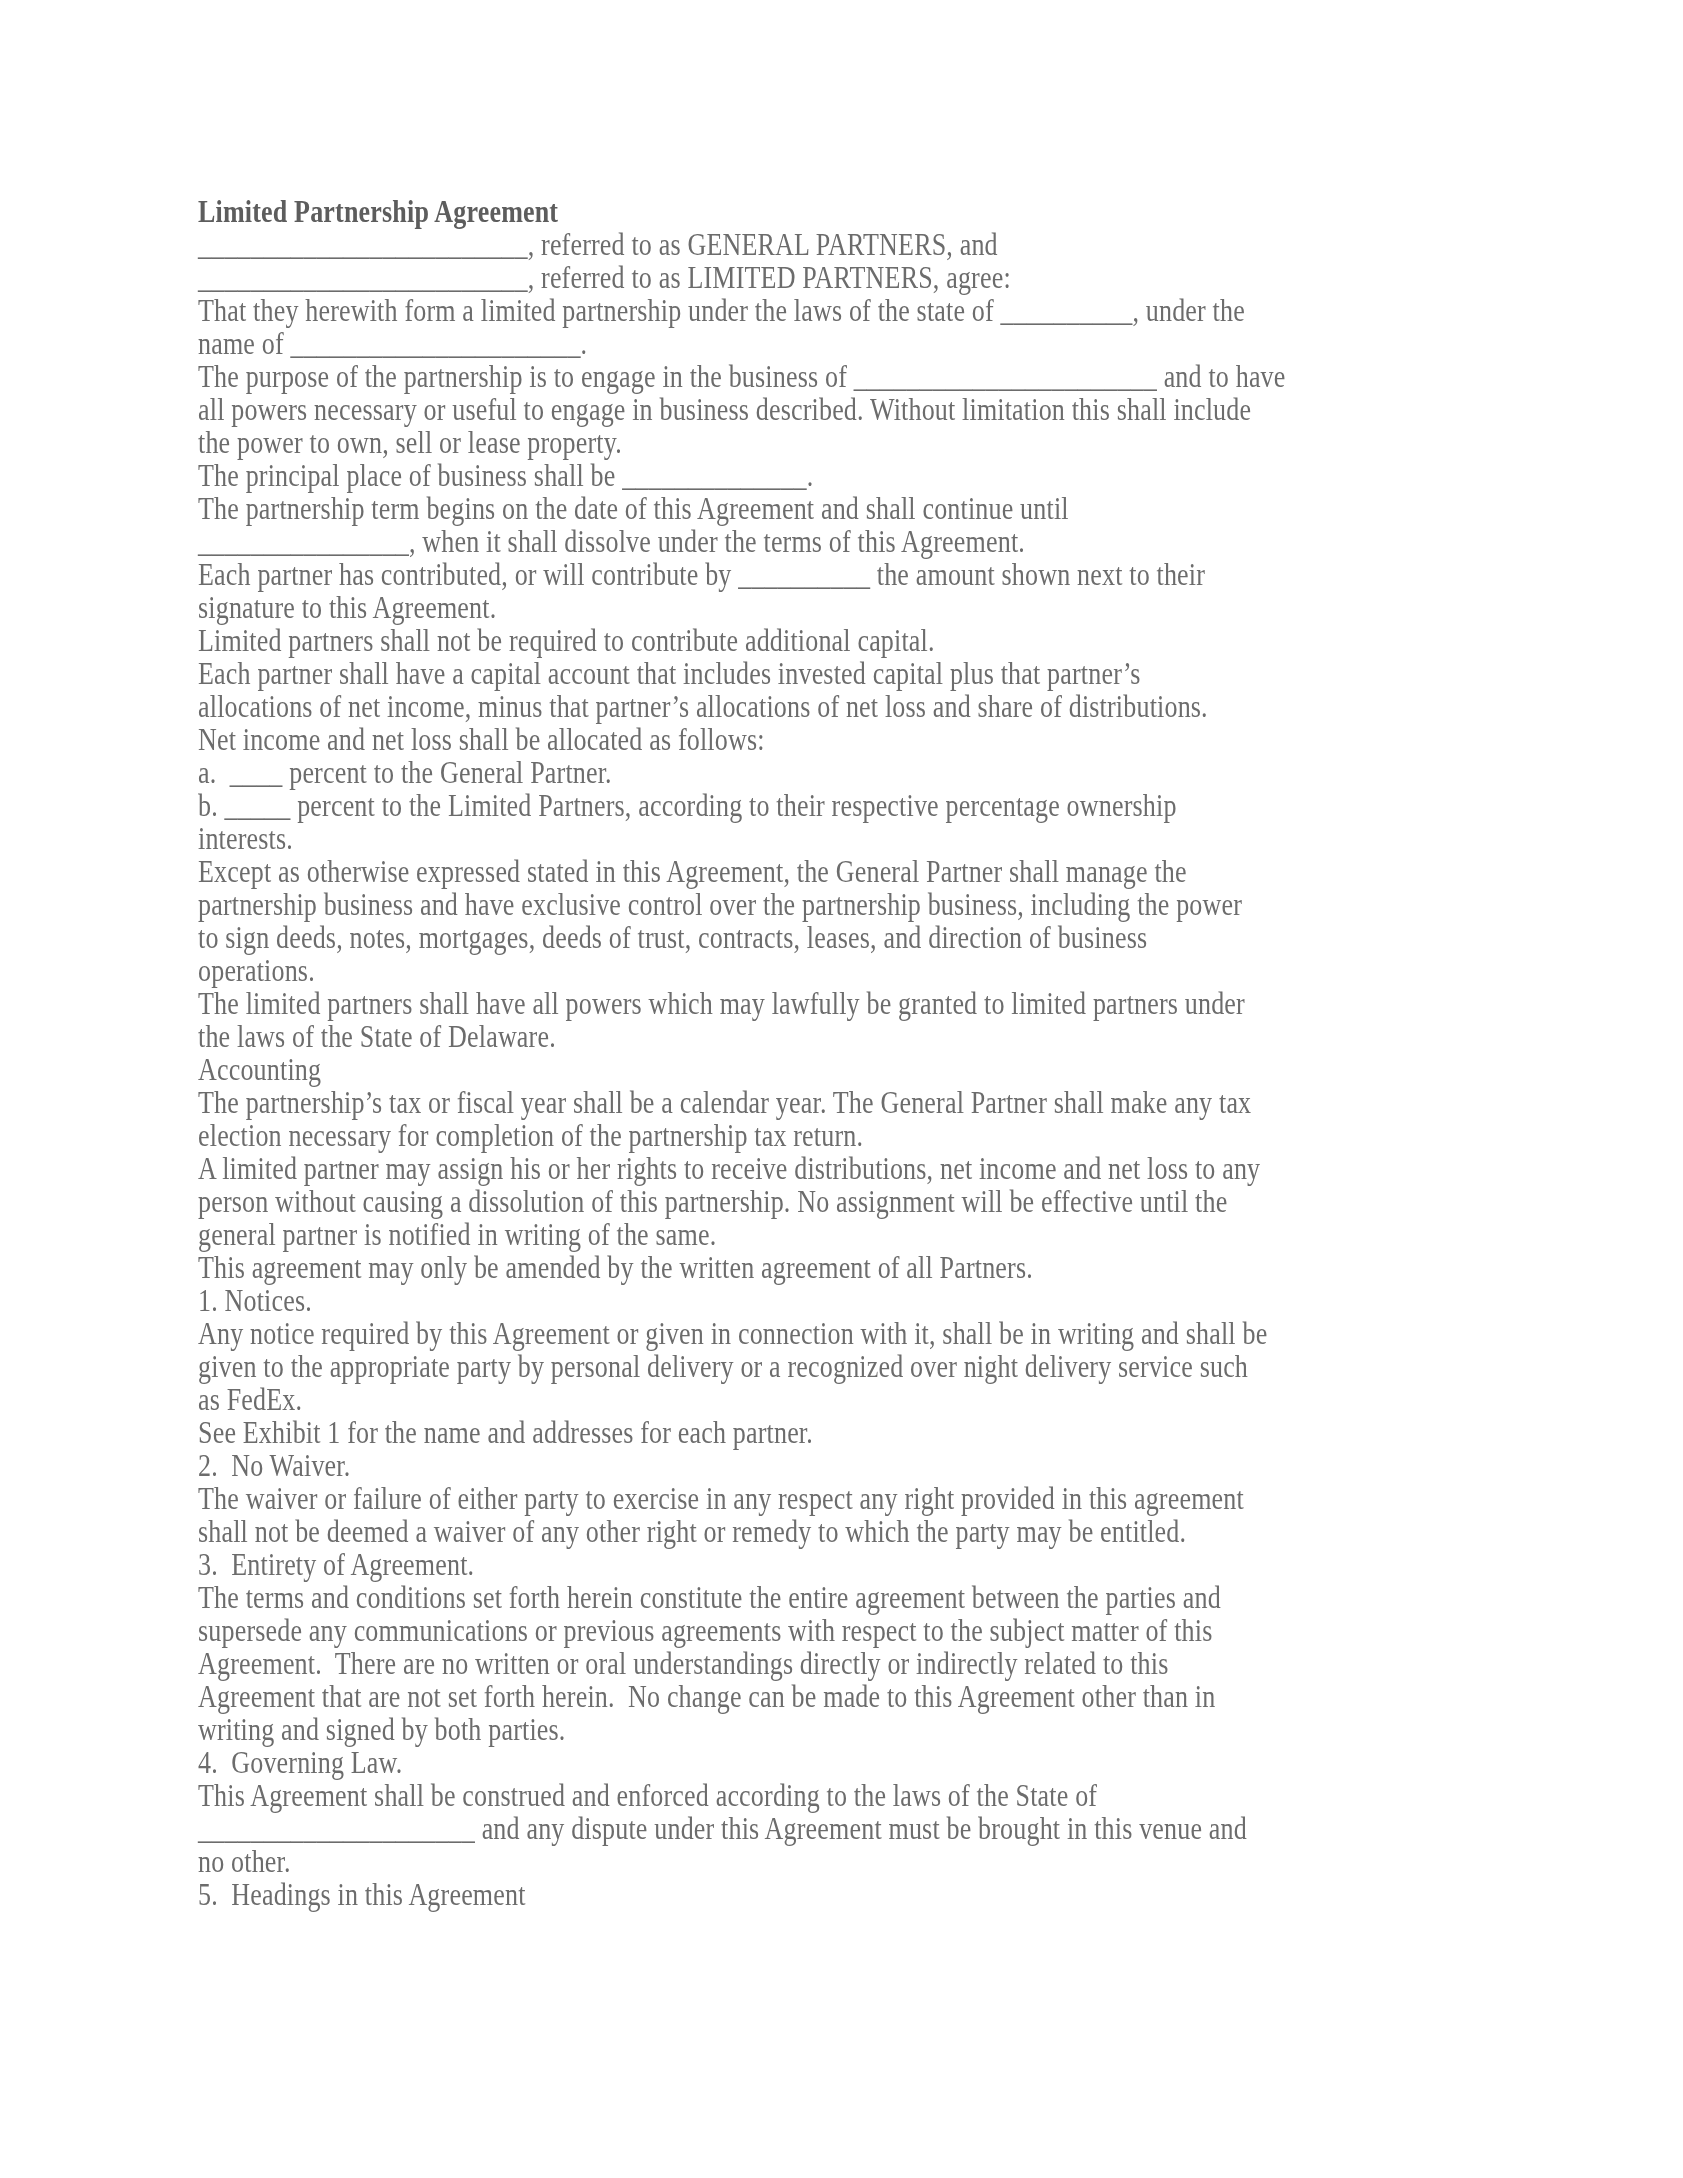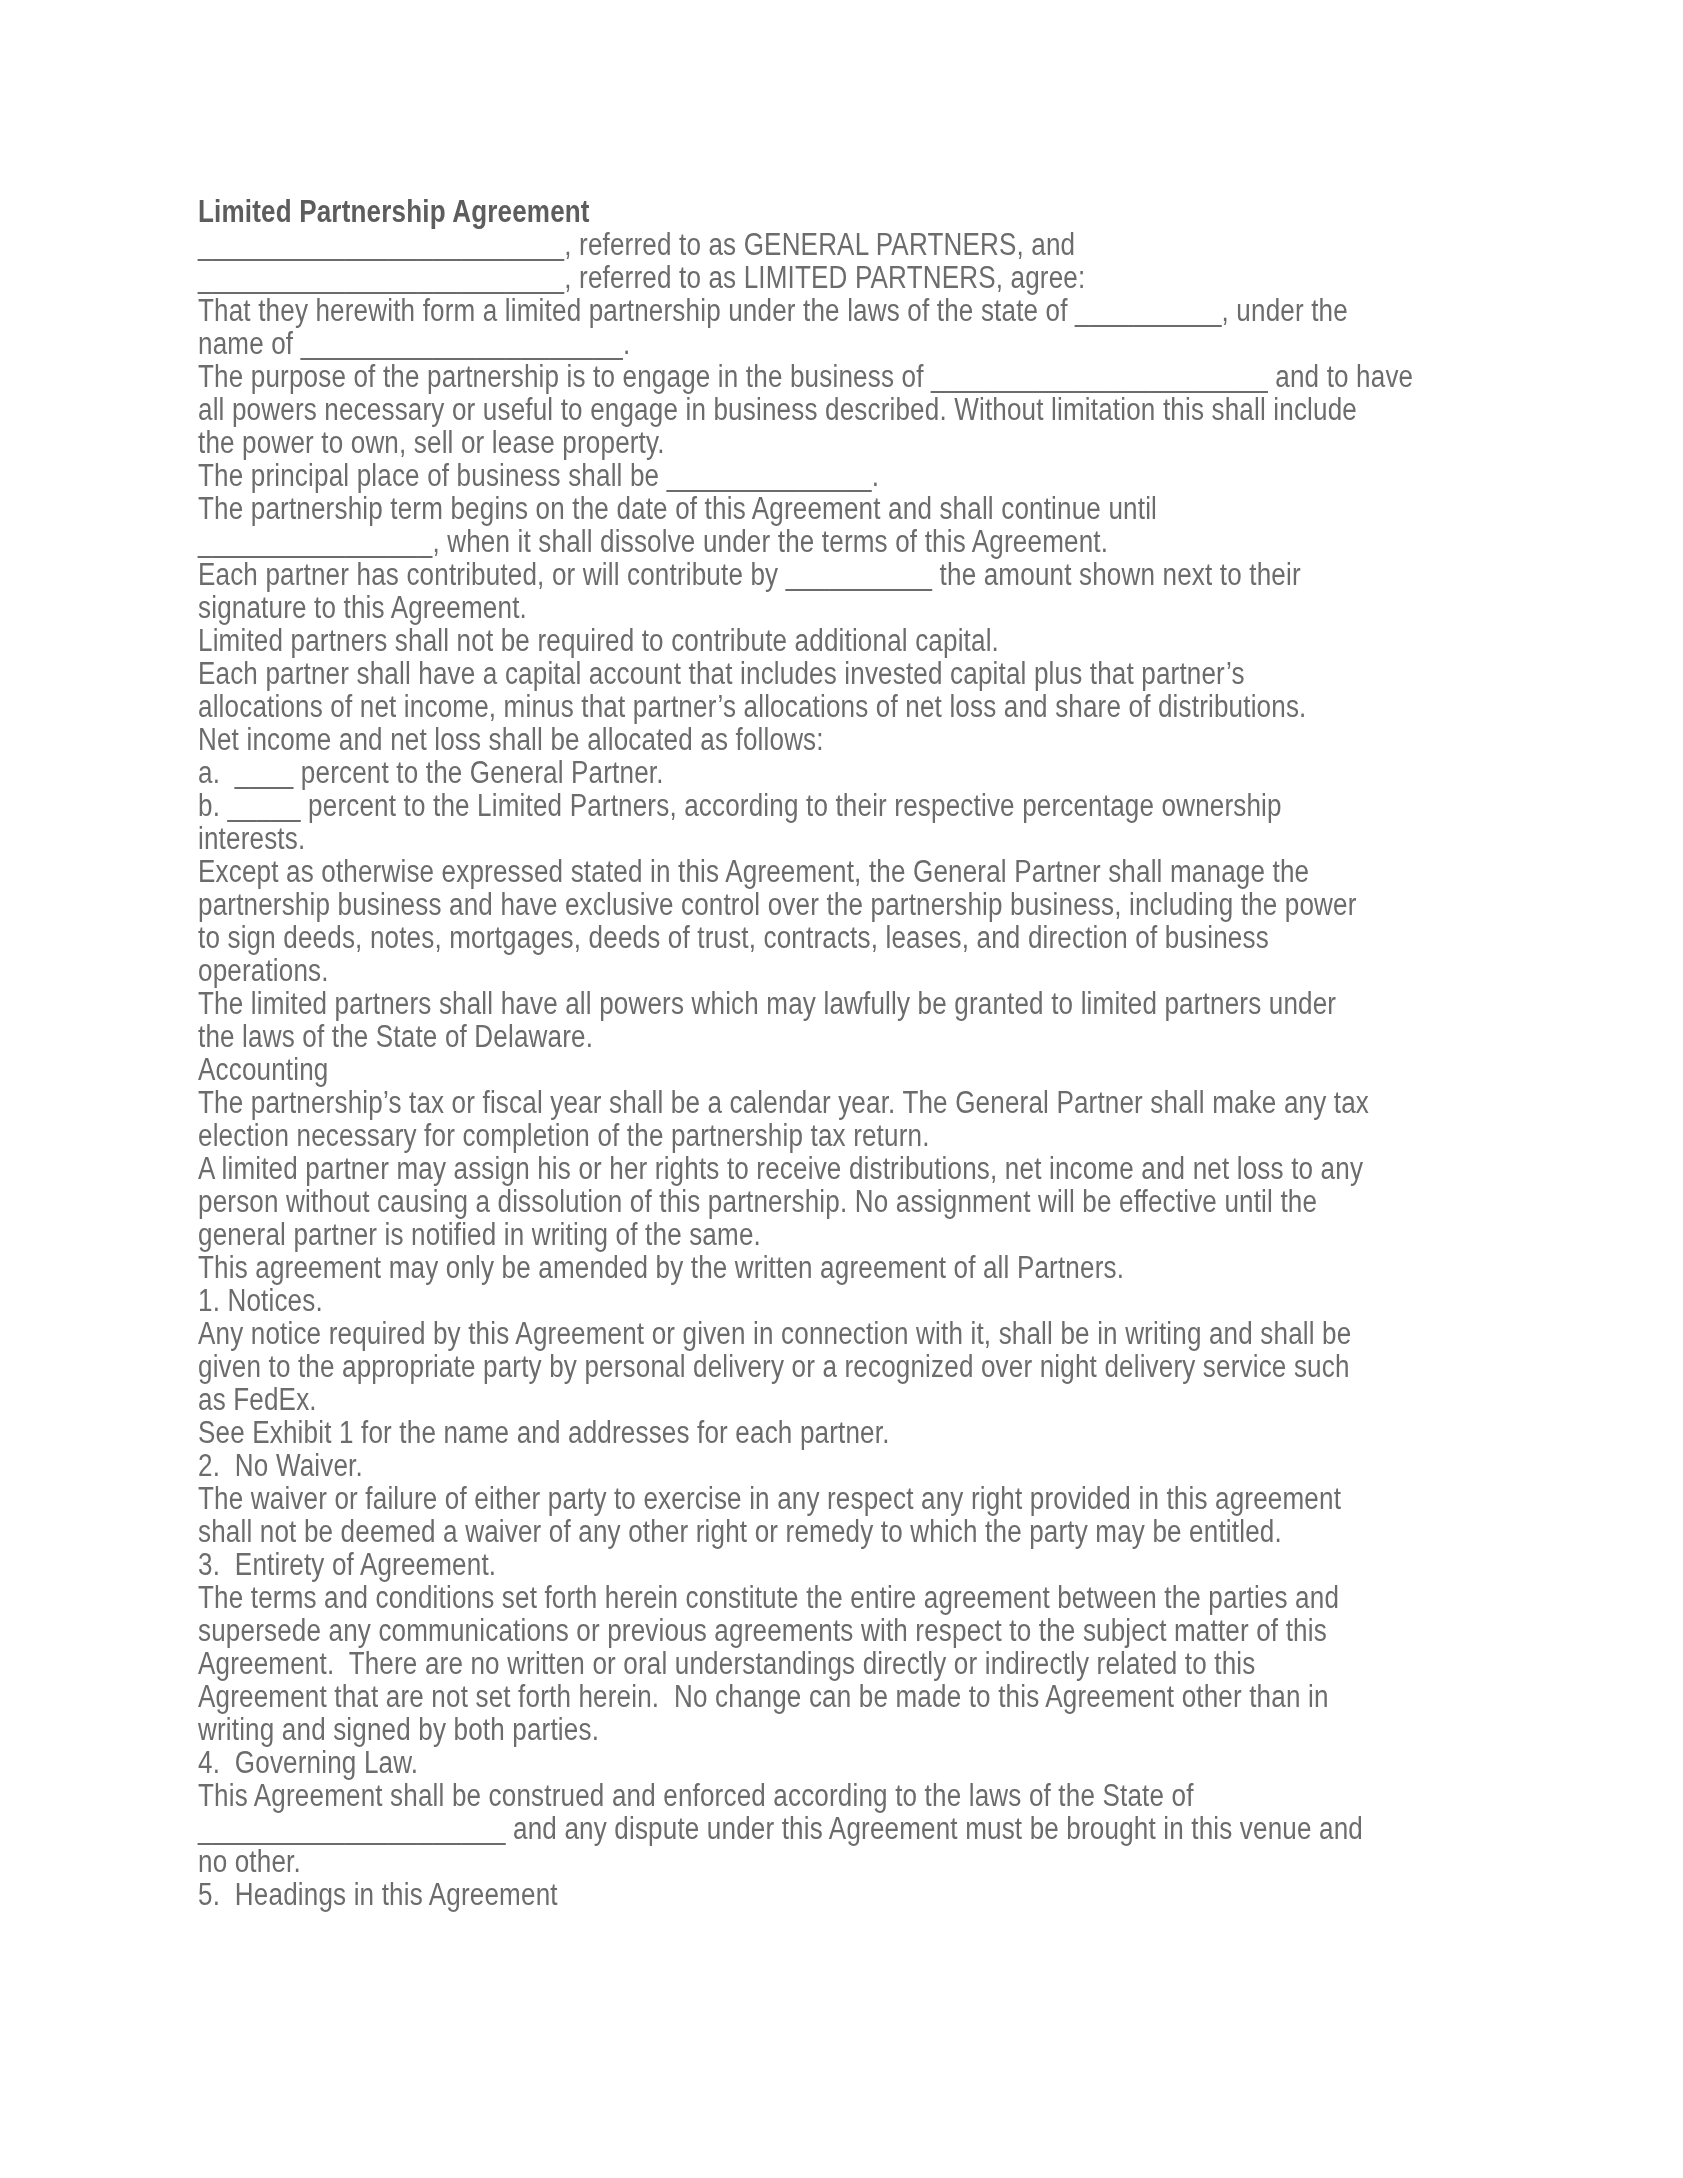--- a/index.html
+++ b/index.html
@@ -6,21 +6,21 @@
     margin: 0;
     padding: 0;
     background: #ffffff;
   }
   .page {
     position: relative;
     width: 1683px;
     height: 2178px;
     background: var(--page-bg, #ffffff);
     overflow: hidden;
-    font-family: Liberation Sans, sans-serif;
+    font-family: Liberation Serif, serif;
   }
   .text-block {
     position: absolute;
     left: 198px;
     top: 195px;
     width: 1515px;               
     transform: scaleX(0.84);     
     transform-origin: 0 0;
     font-size: 31px;
     line-height: 33px;

